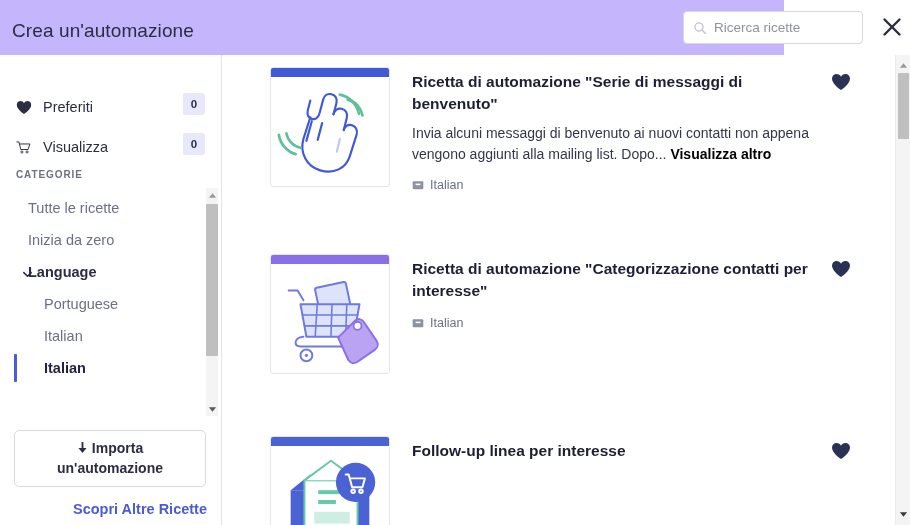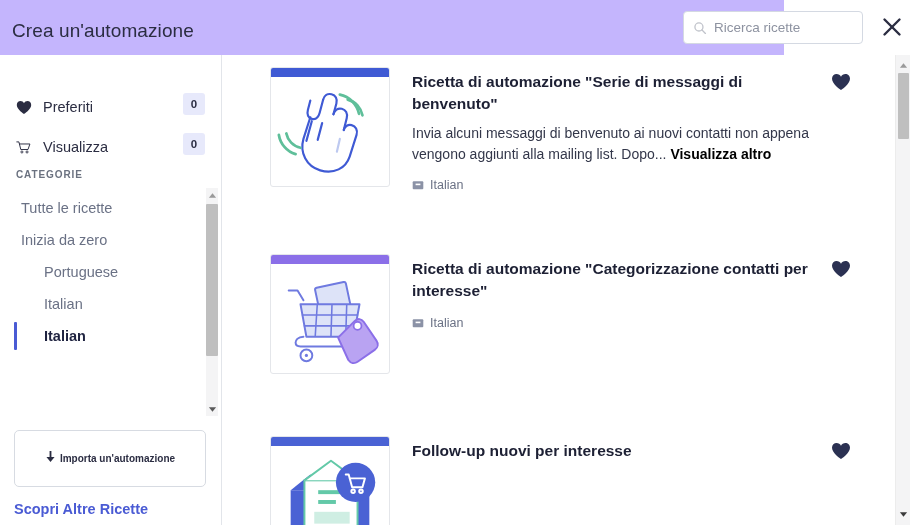--- a/index.html
+++ b/index.html
@@ -73,21 +73,21 @@
 
   .tree-scroll {
     position: relative;
     height: 228px; margin-left: 0; width: 222px;
     overflow: hidden;
   }
   .tree { padding-top: 4px; }
   .tree-item {
     position: relative;
     height: 32px; display: flex; align-items: center;
-    padding-left: 21px; cursor: pointer;
+    padding-left: 28px; cursor: pointer;
     font-size: 14.5px; color: #6a7185;
   }
   .tree-item.bold { color: #2b2d42; font-weight: 600; }
   .tree-item.lvl2 { padding-left: 44px; }
   .tree-item.selected { color: #1f2340; font-weight: 600; }
   .tree-item.selected::before {
     content: ""; position: absolute; left: 14px; top: 2px;
     width: 3px; height: 28px; background: #4a5bd4; border-radius: 1px;
   }
   .chev {
@@ -110,25 +110,25 @@
   }
 
   .import-wrap { padding: 14px 14px 0 14px; }
   .import-btn {
     width: 192px; min-height: 57px;
     border: 1px solid #d7dbe2; border-radius: 5px;
     background: #fff; cursor: pointer;
     display: flex; align-items: center; justify-content: center;
     text-align: center; padding: 8px 10px;
     font-family: "Liberation Sans", sans-serif;
-    font-size: 10px; font-weight: 700; color: #2b2d42; line-height: 1.35;
+    font-size: 14px; font-weight: 700; color: #2b2d42; line-height: 1.35;
   }
   .dl-ico { display:inline-block; vertical-align: -1px; margin-right: 4px; }
   .discover-link {
-    display: block; text-align: left; margin-top: 14px;
+    display: block; text-align: right; margin-top: 14px;
     font-size: 14.5px; font-weight: 600; color: #4a5bd4;
     text-decoration: none; cursor: pointer;
   }
 
   
   .main {
     position: absolute; left: 223px; top: 55px;
     width: 664px; height: 470px;
     background: #fff; overflow: hidden;
   }
@@ -232,20 +232,28 @@
 
         <div class="tree-item">
           <span>Tutte le ricette</span>
         </div>
 
         <div class="tree-item">
           <span>Inizia da zero</span>
         </div>
 
 
+        <div class="tree-item bold">
+          <span class="chev">
+            <svg viewBox="0 0 12 12" width="11" height="11">
+              <polyline points="2,4.5 6,8.5 10,4.5" fill="none" stroke="#2b2d42" stroke-width="1.7" stroke-linecap="round" stroke-linejoin="round"></polyline>
+            </svg>
+          </span>
+          <span>Language</span>
+        </div>
 
         <div class="tree-item lvl2">
           <span>Portuguese</span>
         </div>
 
         <div class="tree-item lvl2">
           <span>Italian</span>
         </div>
 
         <div class="tree-item lvl2 selected">
@@ -384,21 +392,21 @@
           <rect x="44" y="84" width="36" height="12" fill="#cfeee3"></rect>
           <circle cx="86" cy="36" r="20" fill="#4a62d4"></circle>
           <g stroke="#ffffff" stroke-width="2" fill="none" stroke-linecap="round" stroke-linejoin="round">
             <path d="M76 28 H79 L82.5 41 H93 L95.5 32 H80"></path>
             <circle cx="83.5" cy="45" r="1.8"></circle>
             <circle cx="91.5" cy="45" r="1.8"></circle>
           </g>
         </svg>
       </div>
       <div class="card-body">
-        <div class="card-title">Follow-up nuovi per interesse</div>
+        <div class="card-title">Follow-up linea per interesse</div>
       </div>
       <div class="card-heart" style="top:68px">
         <svg viewBox="0 0 20 18" width="20" height="18">
           <path d="M10 17 C10 17 1 11.4 1 5.8 C1 2.9 3.1 1 5.6 1 C7.5 1 9.2 2.1 10 3.7 C10.8 2.1 12.5 1 14.4 1 C16.9 1 19 2.9 19 5.8 C19 11.4 10 17 10 17 Z" fill="#2b3152"></path>
         </svg>
       </div>
     </div>
 
   </div>
 

